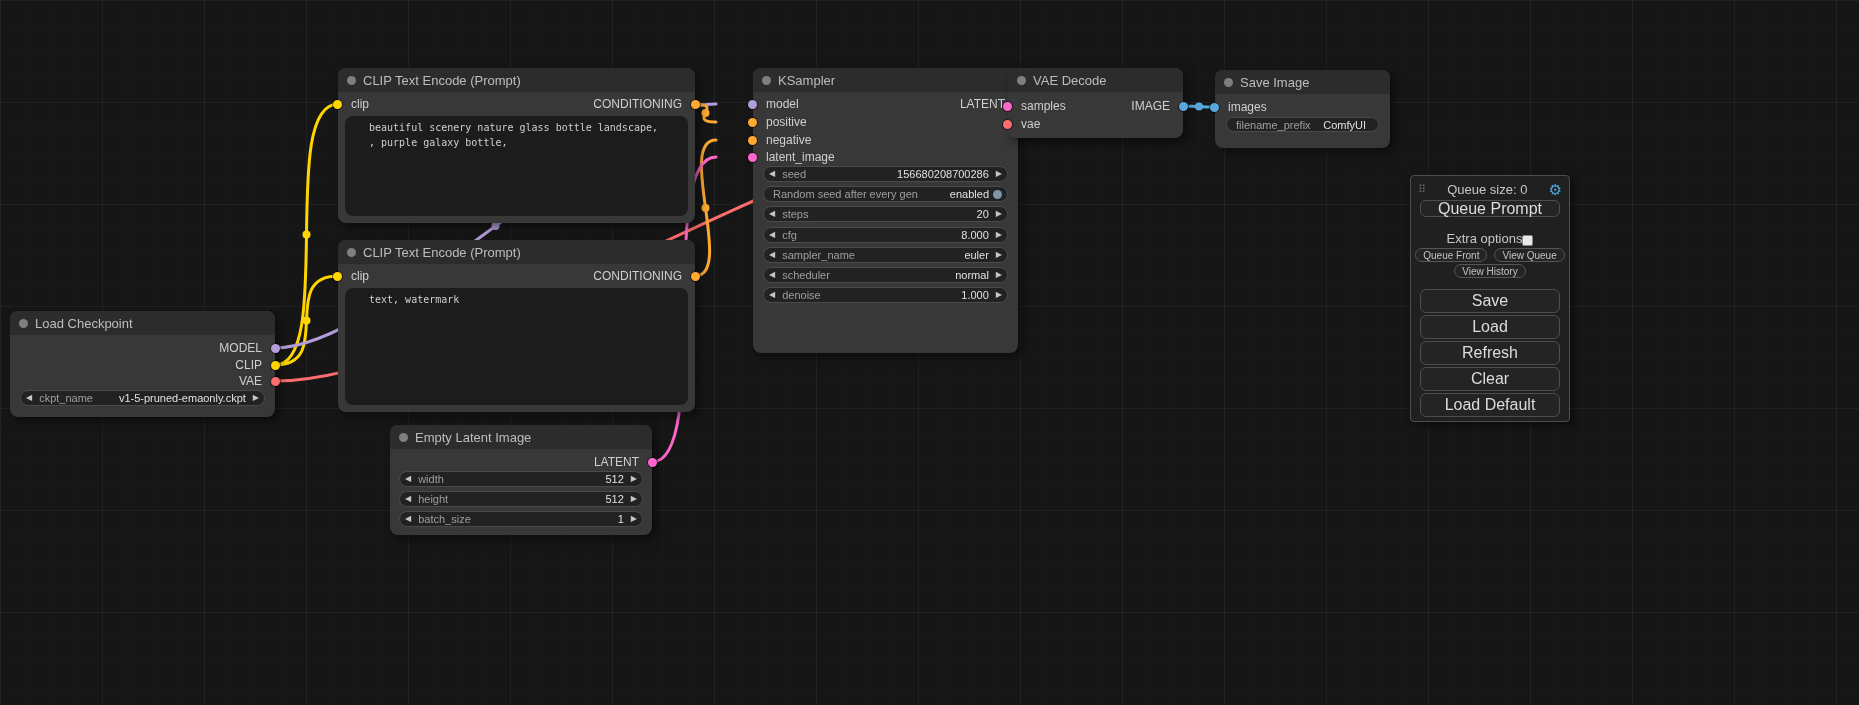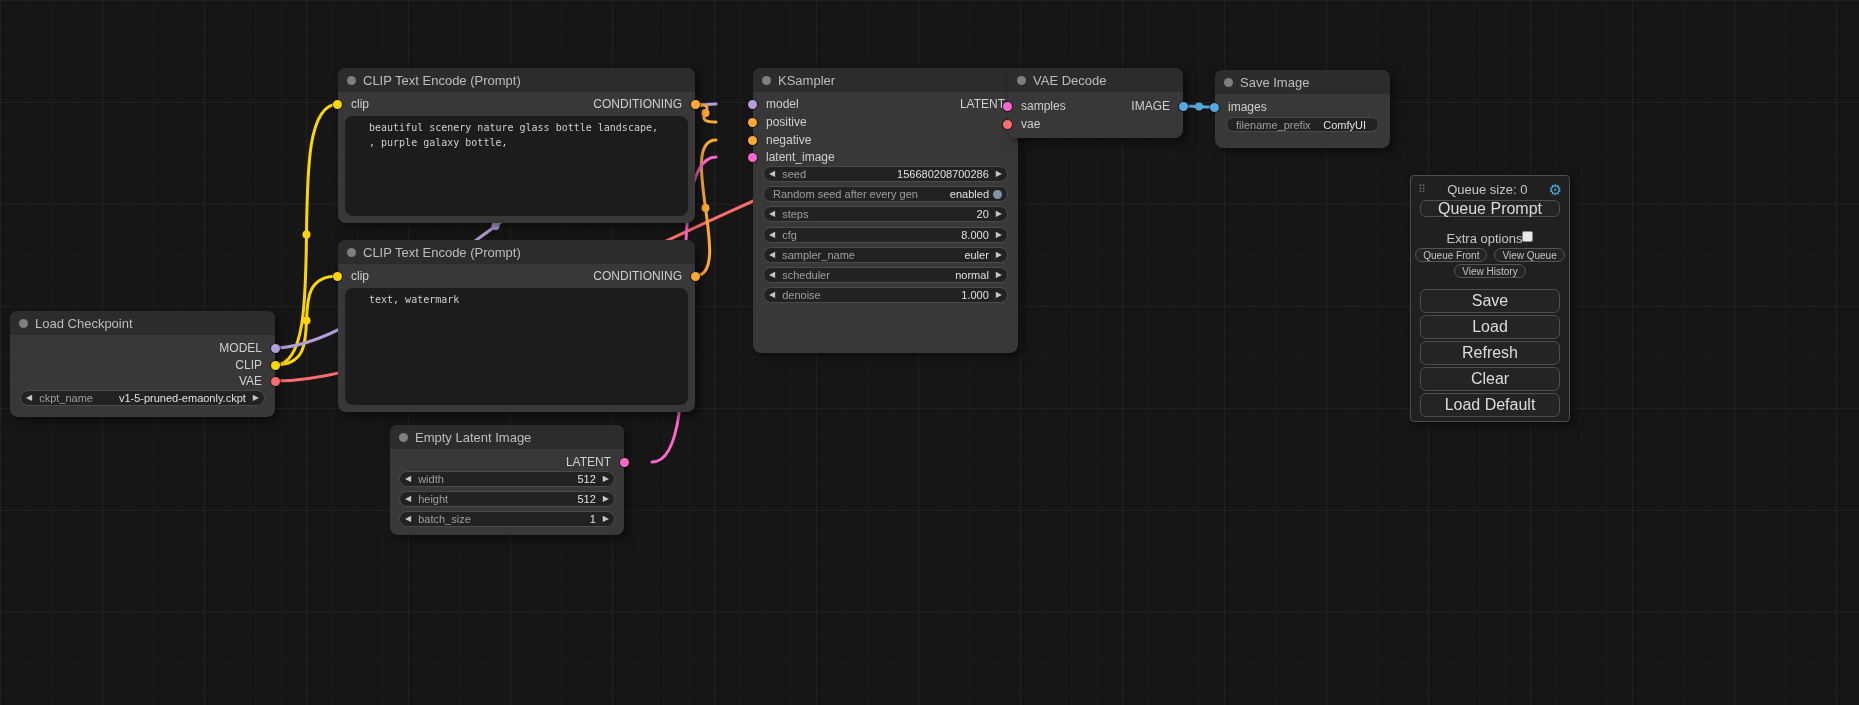--- a/index.html
+++ b/index.html
@@ -47,21 +47,21 @@
         box-shadow:3px 3px 9px rgba(0,0,0,.55)}
   .menu-header{position:absolute;top:5px;left:7px;right:7px;height:16px;
                display:flex;align-items:center}
   .drag-handle{color:#6e6e6e;font-size:11px}
   .queue-size{flex:1;text-align:center;color:#c8c8c8;font-size:13px}
   .gear{color:#4da6d9;font-size:15px;line-height:15px}
   .btn{position:absolute;left:9px;right:9px;background:#242424;border:1px solid #4e4e4e;
        border-radius:6px;color:#dcdcdc;display:flex;align-items:center;
        justify-content:center;cursor:pointer}
   .btn-big{height:24px;font-size:16px}
-  .extra-row{position:absolute;left:0;right:0;display:flex;align-items:flex-start;
+  .extra-row{position:absolute;left:0;right:0;display:flex;align-items:flex-end;
              justify-content:center;gap:0;color:#c8c8c8;font-size:13px}
   .checkbox{width:11px;height:11px;background:#e9e9e9;border:1px solid #8a8a8a;
             border-radius:2px}
   .pill-row{position:absolute;left:0;right:0;display:flex;justify-content:center;gap:7px}
   .pill{background:#242424;border:1px solid #555;border-radius:8px;color:#c3c3c3;
         font-size:10px;height:14px;display:inline-flex;align-items:center;padding:0 7px}
 </style>
 </head>
 <body>
 
@@ -124,21 +124,21 @@
       <span class="tdot"></span>
       <span>CLIP Text Encode (Prompt)</span>
     </div>
     <span class="slot-in" style="top:29px">clip</span>
     <span class="slot-out" style="top:29px">CONDITIONING</span>
     <span class="pdot" style="left:-5px;top:31.5px;background:#FFD500"></span>
     <span class="pdot" style="right:-5px;top:31.5px;background:#FFA931"></span>
     <div class="ptext" style="left:7px;right:7px;top:48px;bottom:7px">text, watermark</div>
   </div>
 
-  <div class="node" style="left:390px;top:425px;width:234px;height:110px">
+  <div class="node" style="left:390px;top:425px;width:262px;height:110px">
     <div class="ntitle">
       <span class="tdot"></span>
       <span>Empty Latent Image</span>
     </div>
     <span class="slot-out" style="top:30px">LATENT</span>
     <span class="pdot" style="right:-5px;top:32.5px;background:#FF66CC"></span>
     <div class="widget" style="left:9px;right:9px;top:46px">
       <span class="arr">◀</span>
       <span class="wlabel">width</span>
       <span class="wvalue">512</span>

